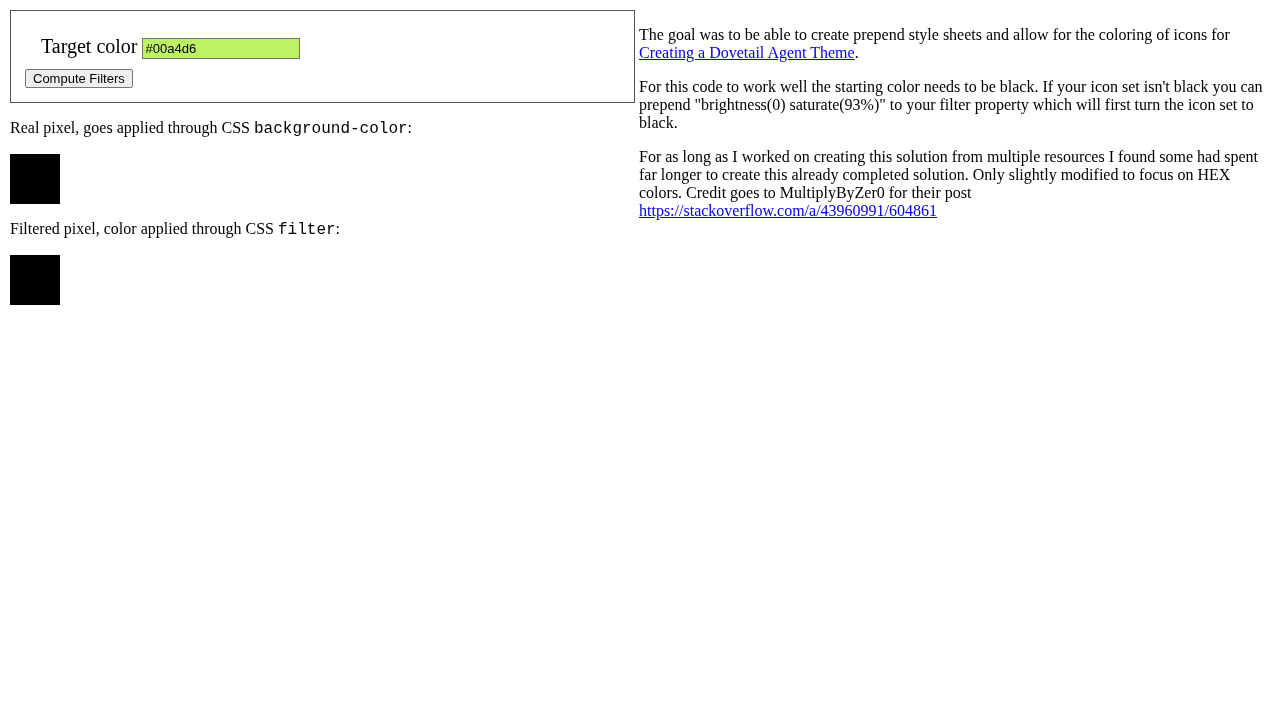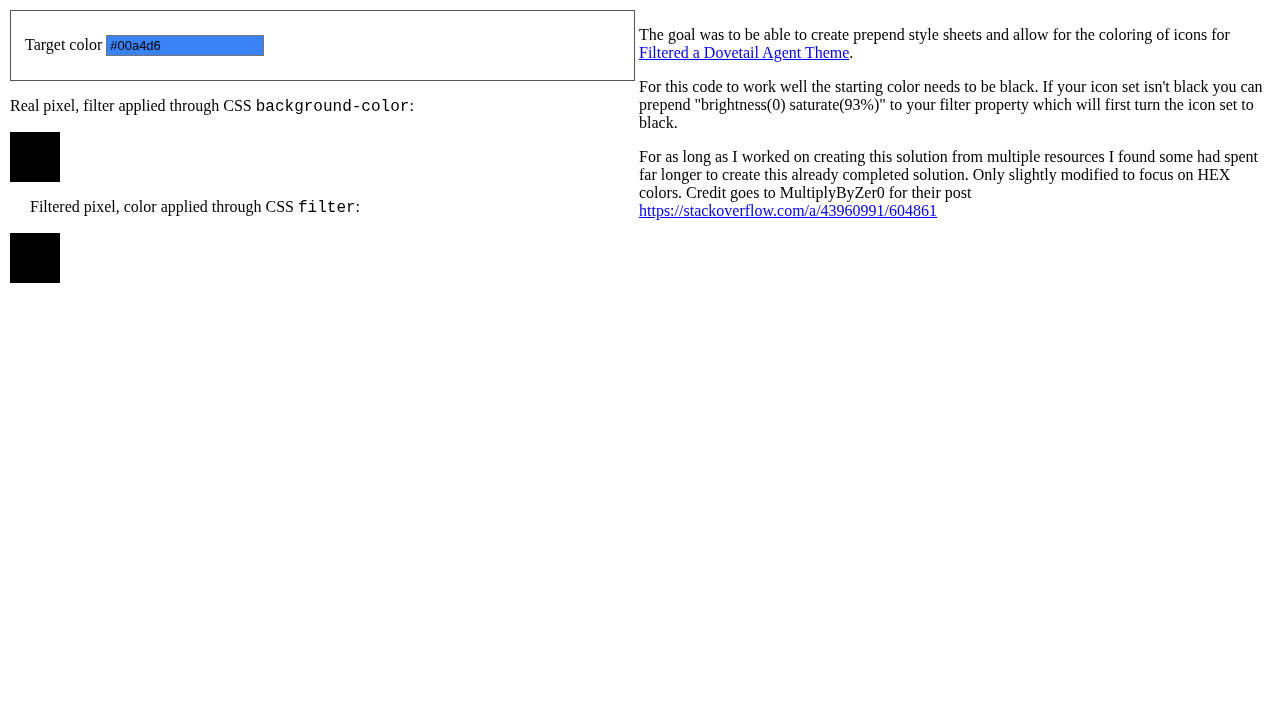--- a/index.html
+++ b/index.html
@@ -3,73 +3,76 @@
 <meta charset="utf-8">
 <style>
   * { box-sizing: border-box; }
   html, body { margin: 0; padding: 0; width: 1280px; height: 720px; background: #fff; font-family: "Times New Roman", Times, serif; font-size: 16px; color: #000; }
   body { padding: 10px; }
   .columns { display: flex; }
   .col-left { width: 627px; flex: 0 0 627px; padding-right: 2px; }
   .col-right { flex: 1 1 auto; padding-left: 2px; }
   fieldset { border: 1px solid #555; padding: 10px 14px 14px 14px; margin: 0; }
   .field-row { margin: 14px 0 10px 0; }
-  label { font-size: 16px; }
+  label { font-size: 20px; margin-left: 16px; }
   input[type="text"] {
     font-family: Arial, sans-serif;
     font-size: 13px;
     padding: 2px 3px;
     border: 1px solid #767676;
     width: 158px;
     height: 21px;
-    background: #3b82f6;
+    background: #bef264;
   }
   button {
     font-family: Arial, sans-serif;
     font-size: 13px;
     padding: 1px 7px;
     border: 1px solid #767676;
     background: #efefef;
     border-radius: 2px;
     cursor: pointer;
   }
   p { margin: 16px 0; font-size: 16px; }
   code { font-family: "Courier New", Courier, monospace; font-size: 16px; text-align: center; }
   .swatch { width: 50px; height: 50px; background: #000; }
-  .swatch + p { margin-top: 16px; margin-left: 20px; }
+  .swatch + p { margin-top: 16px; }
   a, a:visited { color: #0000EE; text-decoration: underline; }
   .col-right p:first-child { margin-top: 16px; }
 </style>
 </head>
 <body>
 
 <div class="columns">
   <div class="col-left">
 
     <fieldset>
       <div class="field-row">
         <label>Target color</label>
         <input type="text" value="#00a4d6" style="">
       </div>
+      <div>
+        <button>Compute Filters</button>
+      </div>
     </fieldset>
 
     <p>
-      <span>Real pixel, filter applied through CSS </span><code>background-color</code><span>:</span>
+      <span>Real pixel, goes applied through CSS </span><code>background-color</code><span>:</span>
     </p>
     <div class="swatch"></div>
 
     <p>
       <span>Filtered pixel, color applied through CSS </span><code>filter</code><span>:</span>
     </p>
     <div class="swatch"></div>
 
   </div>
 
   <div class="col-right">
     <p>
-      <span>The goal was to be able to create prepend style sheets and allow for the coloring of icons for </span><a href="#">Filtered a Dovetail Agent Theme</a><span>.</span>
+      <span>The goal was to be able to create prepend style sheets and allow for the coloring of icons for </span><a href="#">Creating a Dovetail Agent Theme</a><span>.</span>
     </p>
     <p>For this code to work well the starting color needs to be black. If your icon set isn't black you can prepend "brightness(0) saturate(93%)" to your filter property which will first turn the icon set to black.</p>
     <p>
       <span>For as long as I worked on creating this solution from multiple resources I found some had spent far longer to create this already completed solution. Only slightly modified to focus on HEX colors. Credit goes to MultiplyByZer0 for their post </span><a href="#">https://stackoverflow.com/a/43960991/604861</a>
     </p>
   </div>
 </div>
 
 </body></html>

